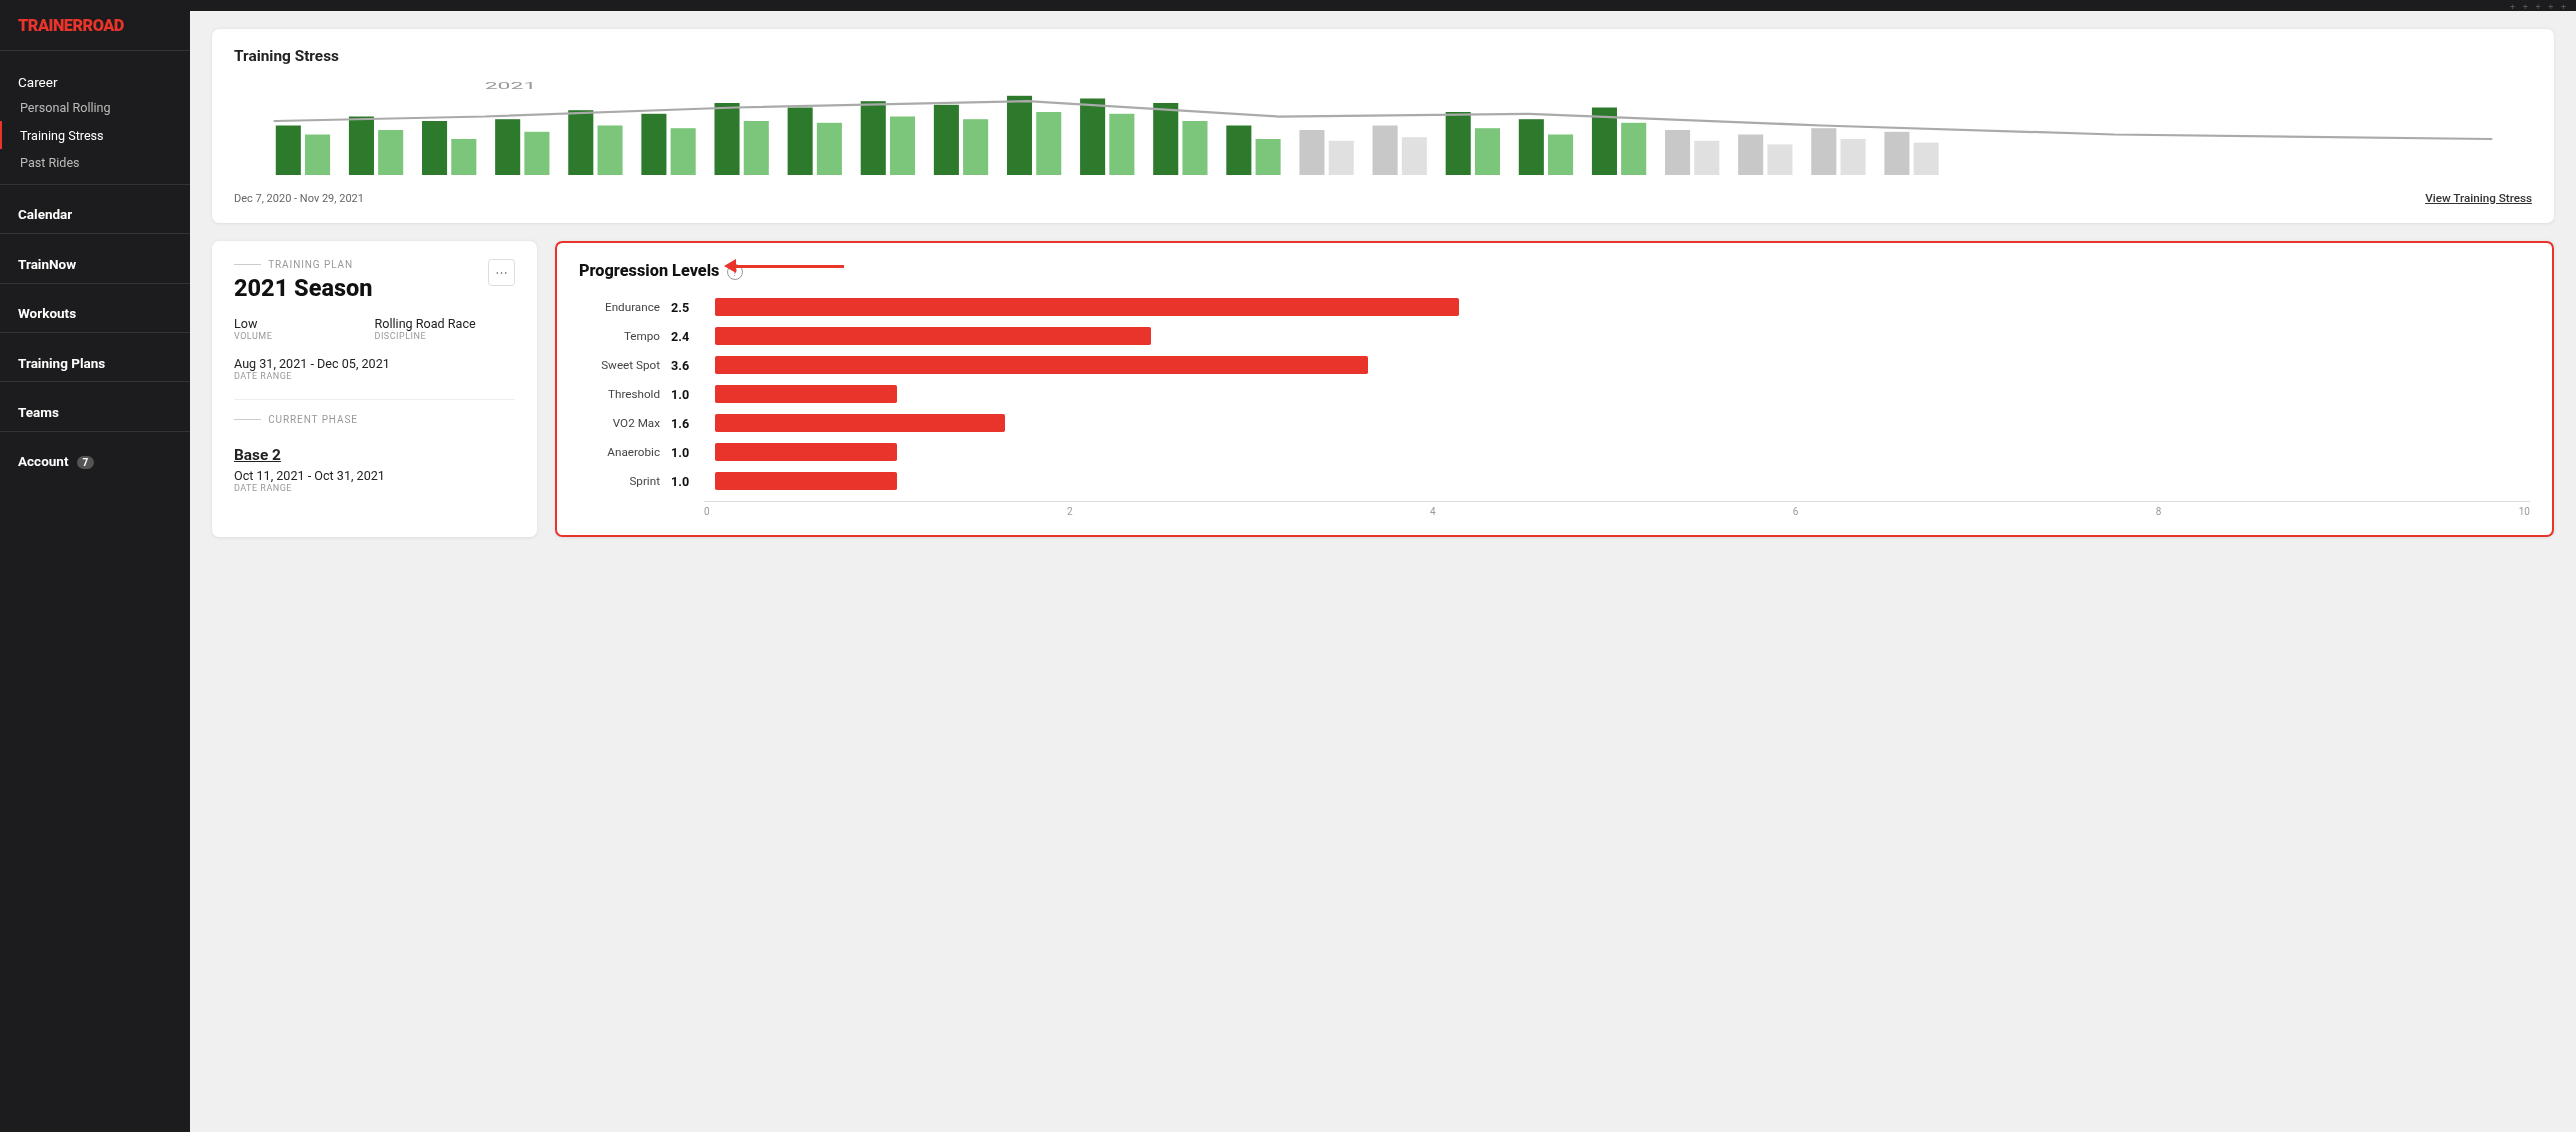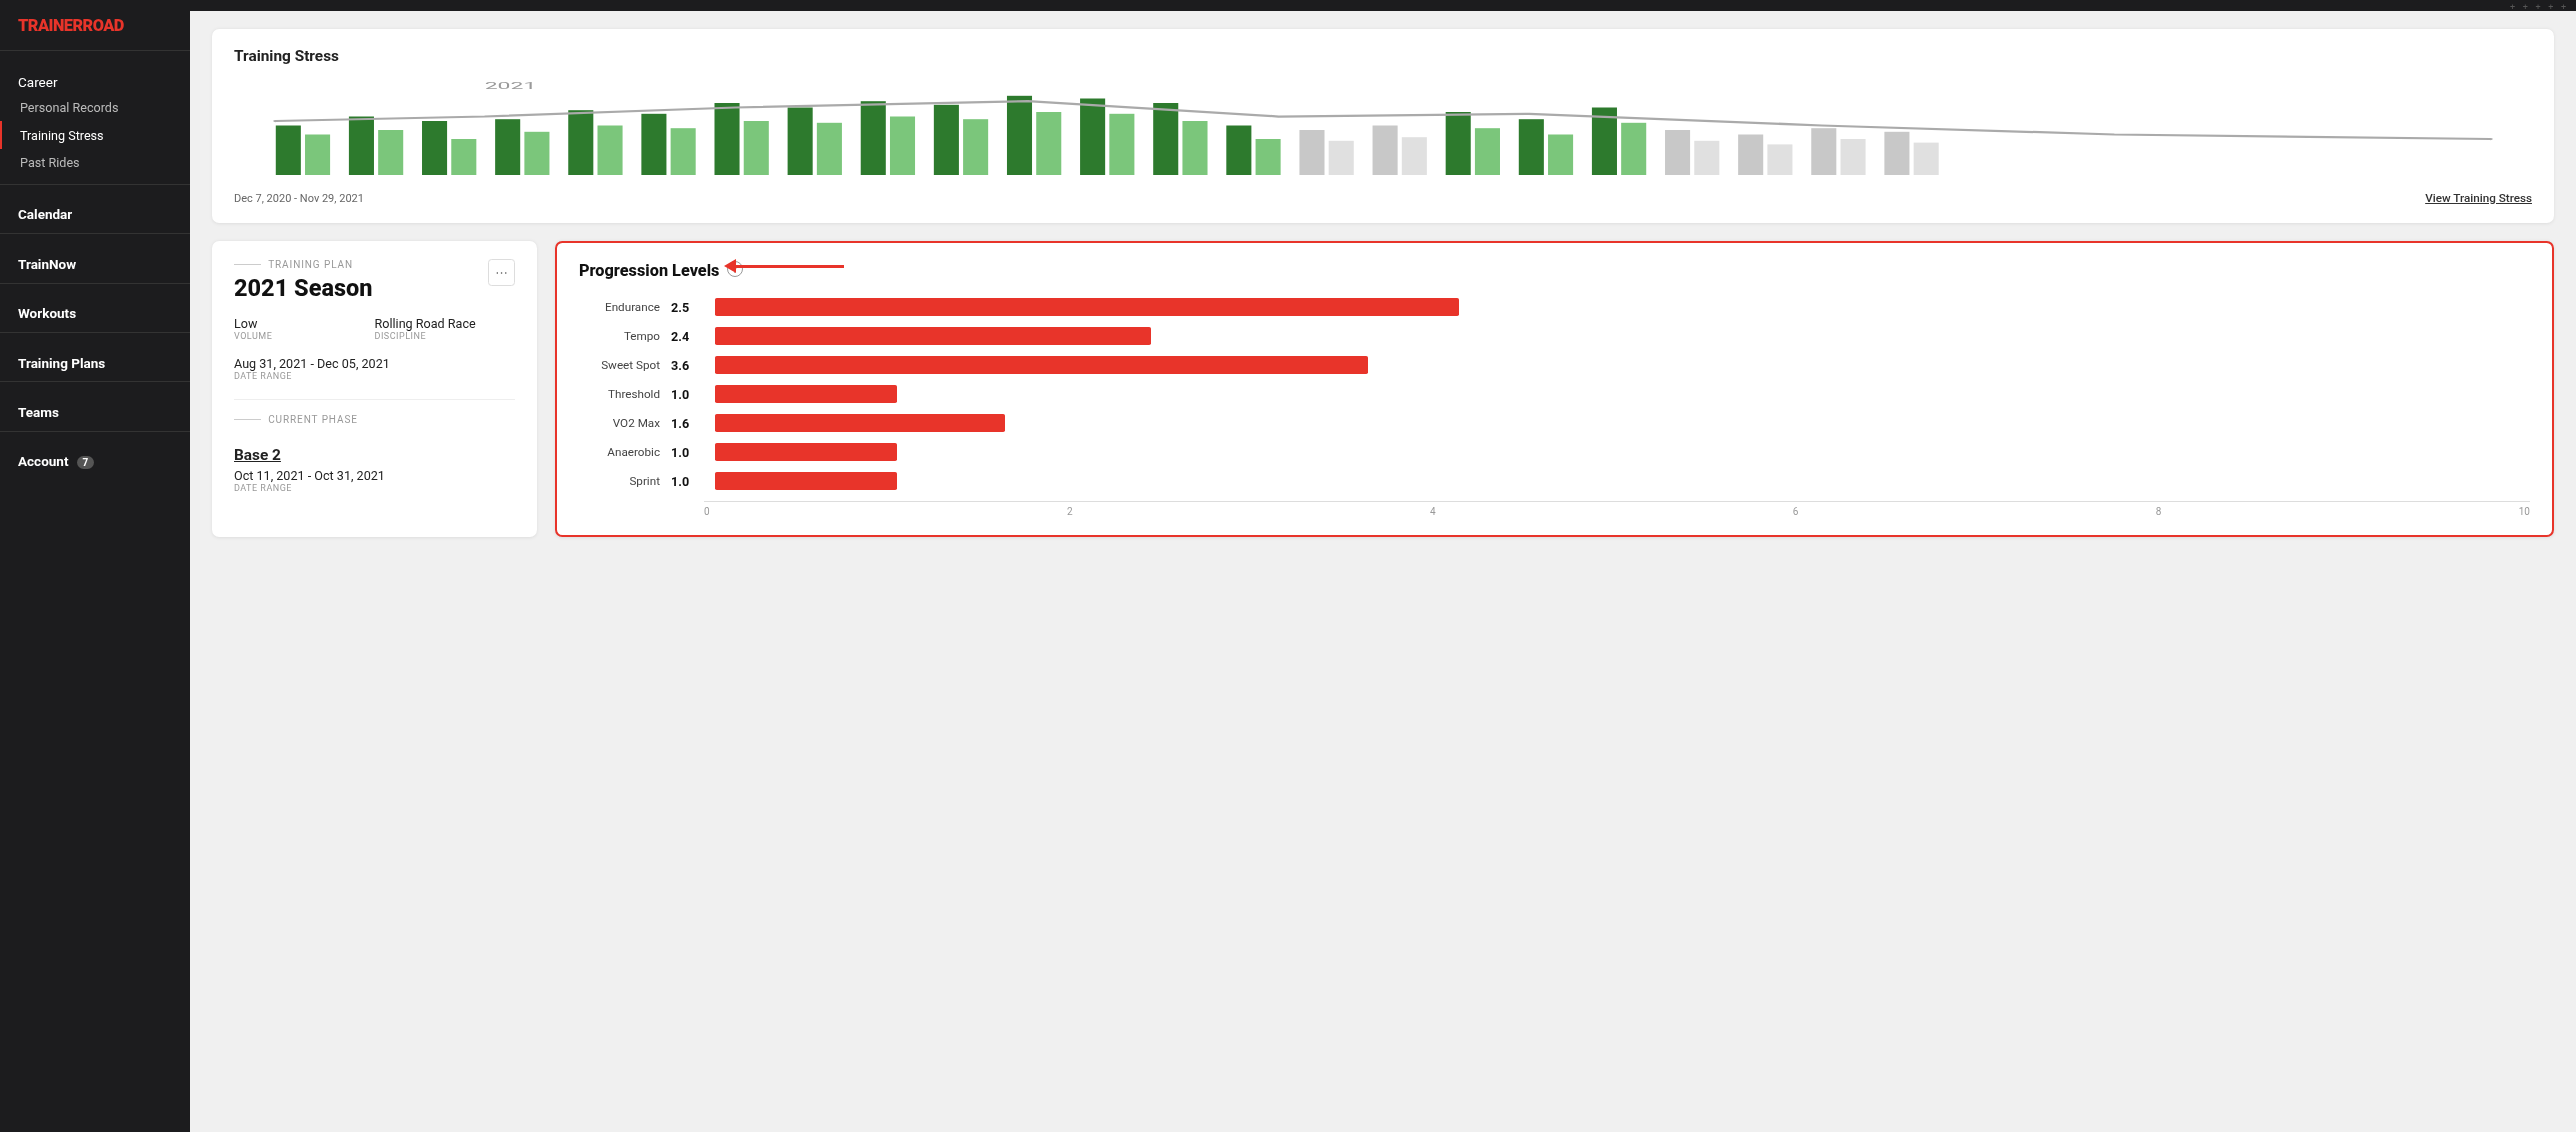--- a/index.html
+++ b/index.html
@@ -260,21 +260,21 @@
       border-radius: 7.2px;
       padding: 18px 22px;
       flex: 1;
       box-shadow: 0 0.9px 3.6px rgba(0,0,0,0.08);
       border: 2.3px solid #e8342a;
       position: relative;
     }
 
     .progression-header {
       display: flex;
-      align-items: flex-start;
+      align-items: flex-end;
       gap: 7.2px;
       margin-bottom: 18px;
       position: relative;
     }
 
     .progression-title {
       font-size: 16.3px;
       font-weight: 800;
       color: #111;
     }
@@ -379,21 +379,21 @@
 
 <div class="sidebar">
   <div class="sidebar-logo">
     <div class="logo-text">
       <span>TRAINER</span><span style="color:#e8342a">ROAD</span>
     </div>
   </div>
 
   <nav class="sidebar-nav">
     <div class="nav-section-header">Career</div>
-    <div class="nav-item">Personal Records</div>
+    <div class="nav-item">Personal Rolling</div>
     <div class="nav-item active">Training Stress</div>
     <div class="nav-item">Past Rides</div>
 
     <div class="nav-divider"></div>
 
     <div class="nav-section">Calendar</div>
 
     <div class="nav-divider"></div>
 
     <div class="nav-section">TrainNow</div>

